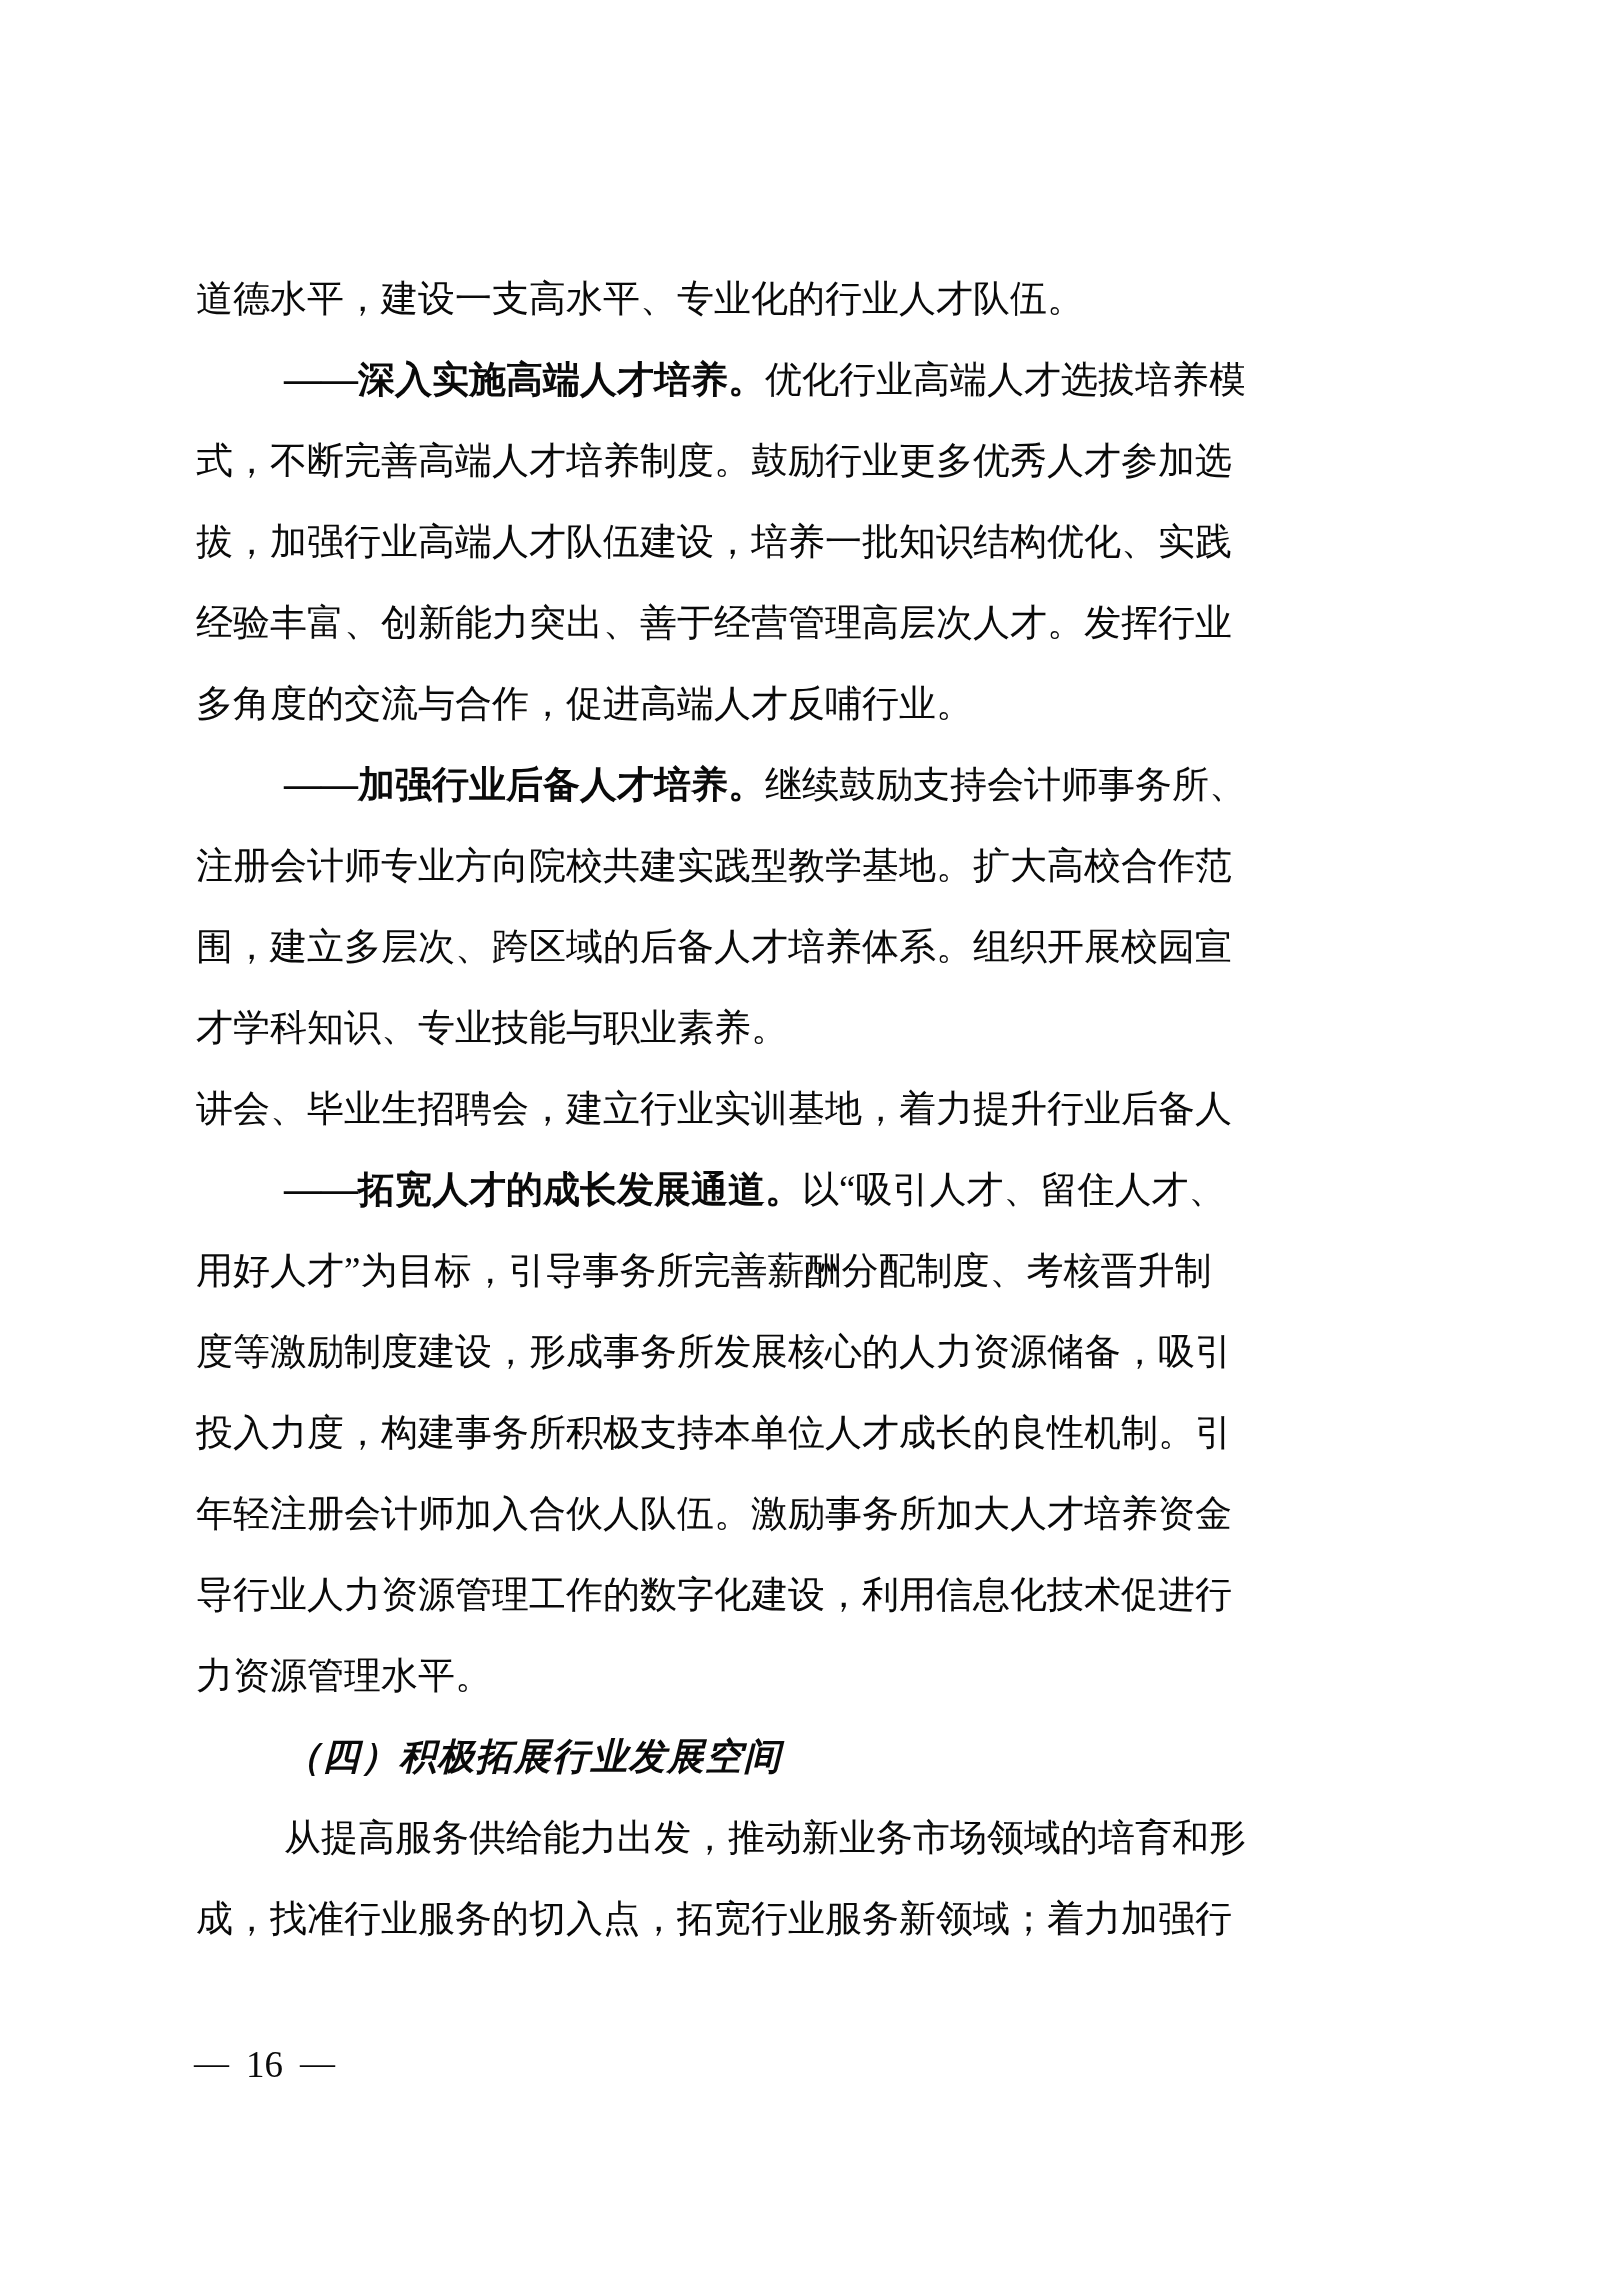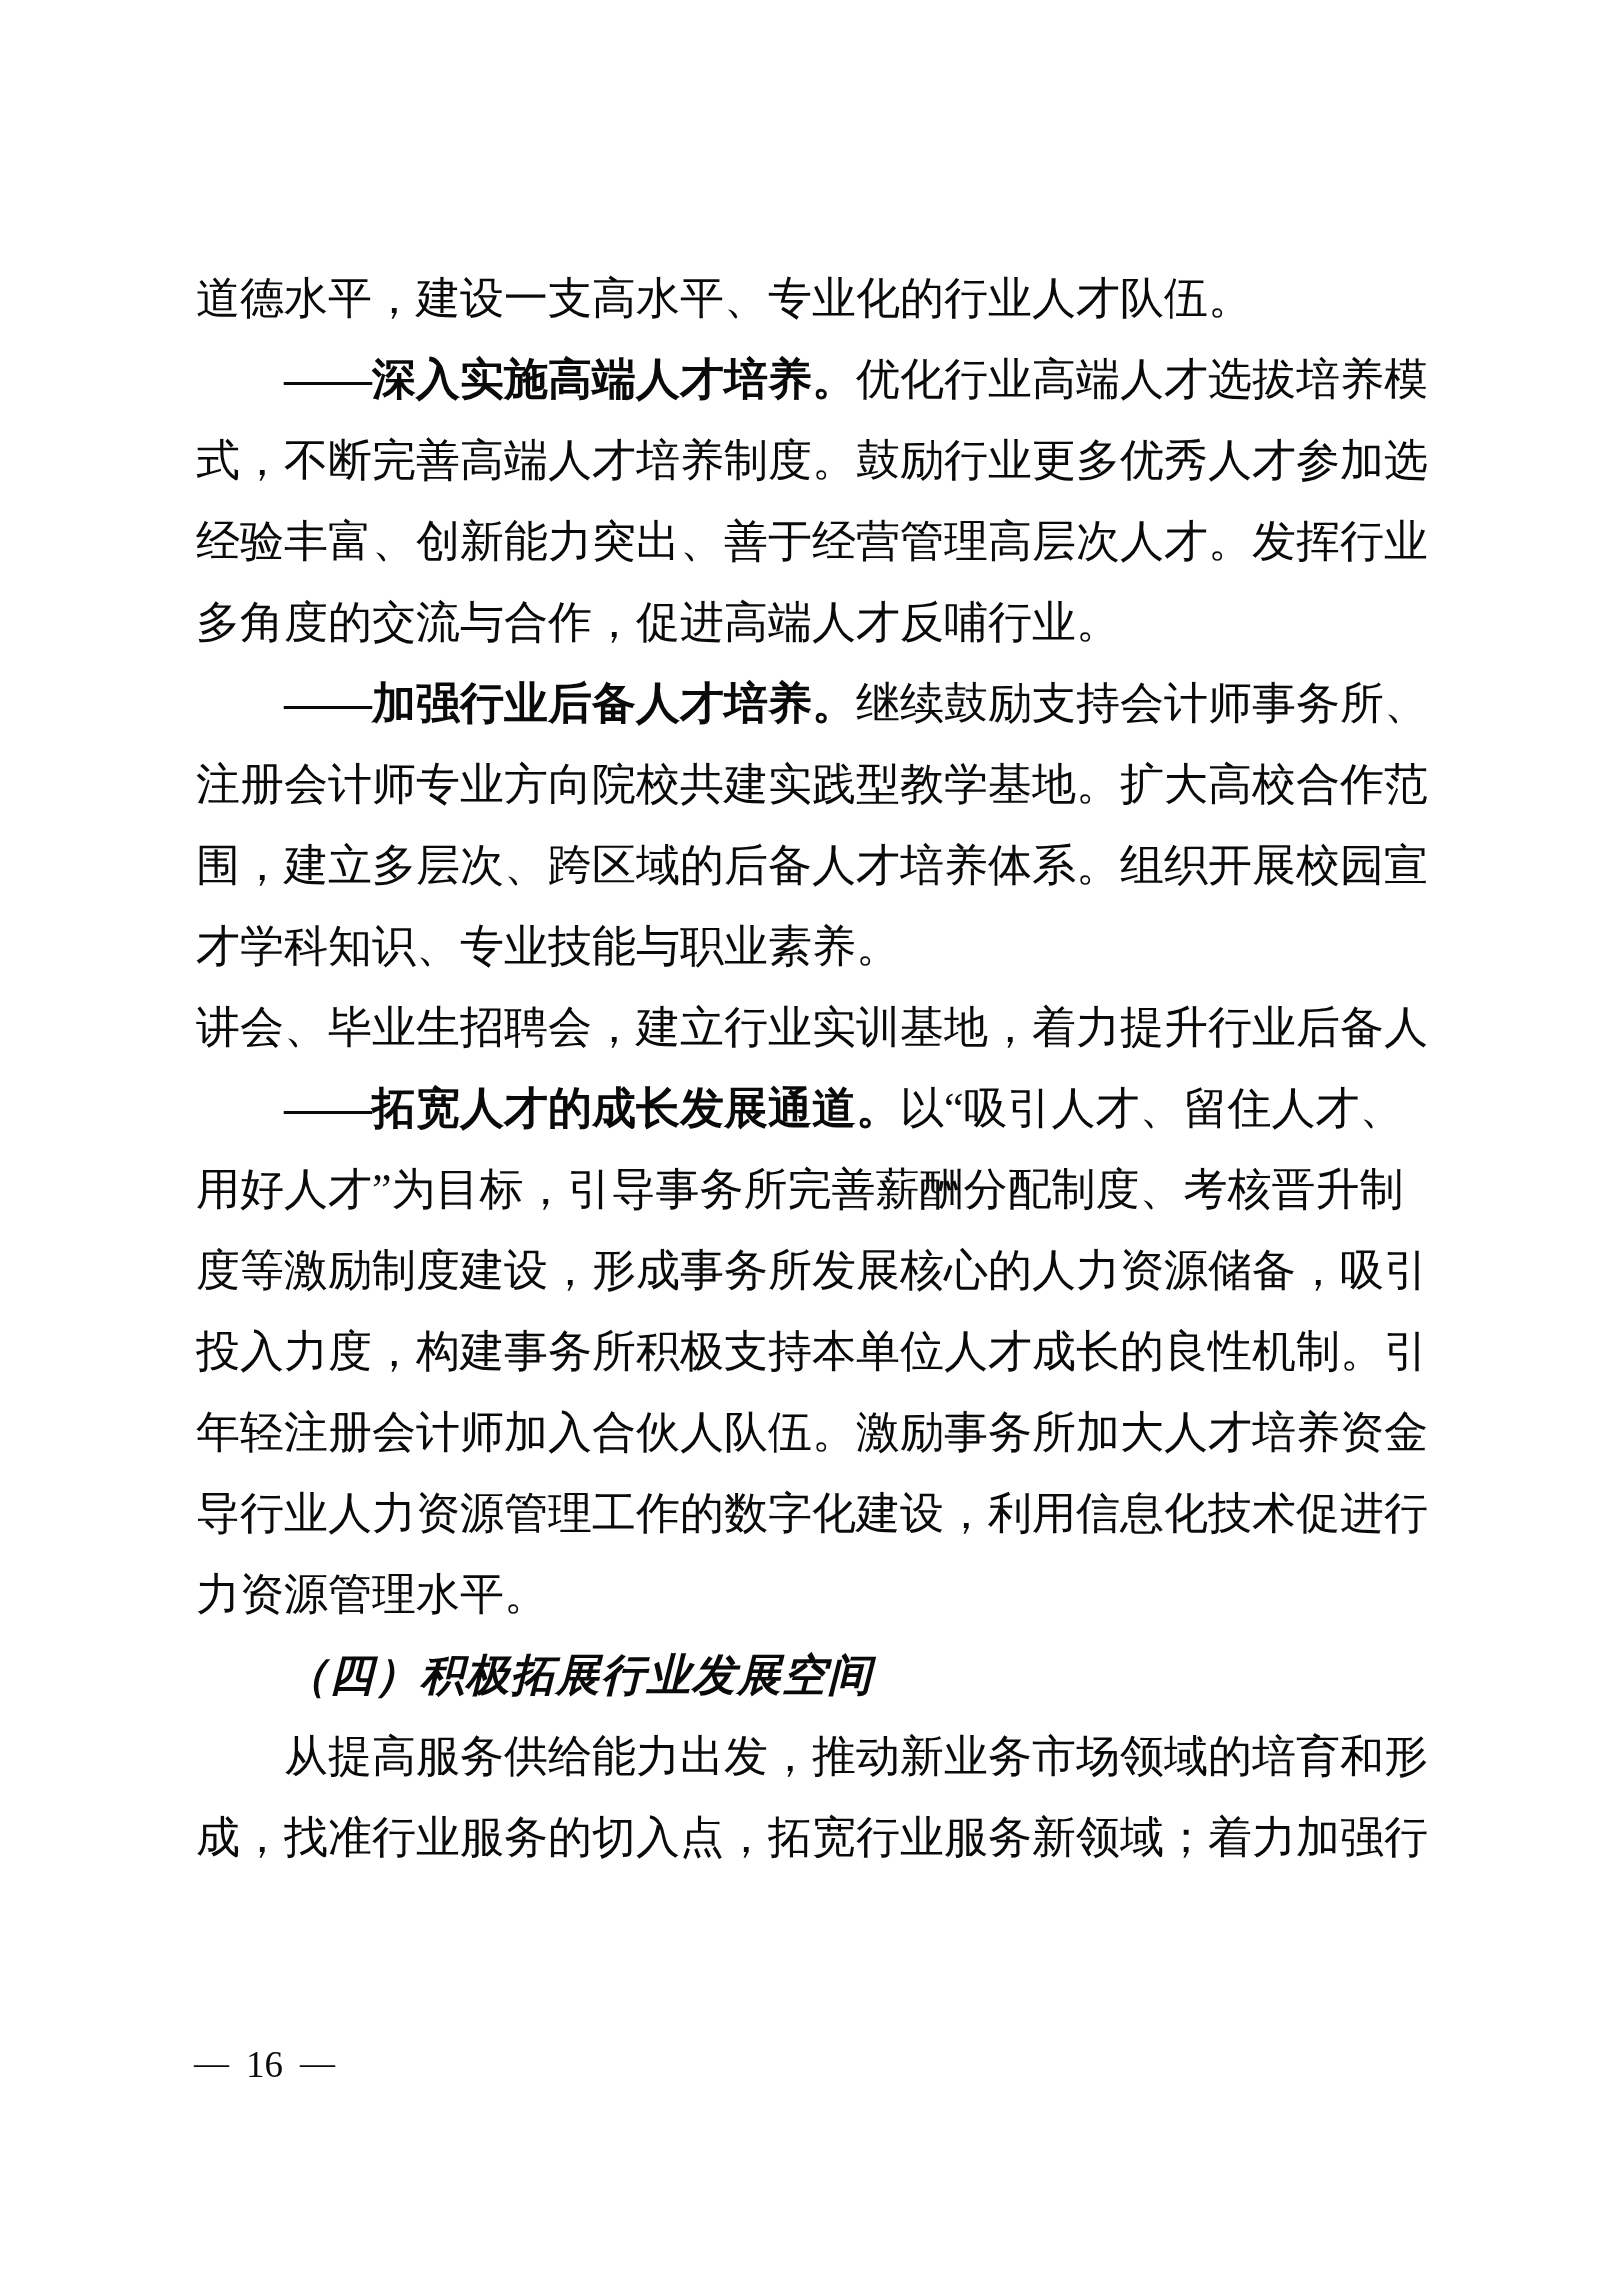--- a/index.html
+++ b/index.html
@@ -14,21 +14,21 @@
     background: #ffffff;
     color: #000000;
     overflow: hidden;
   }
   .body-text {
     position: absolute;
     left: 196px;
     top: 258px;
     width: 1234px;
     font-family: "Liberation Serif", "DejaVu Serif", serif;
-    font-size: 44px;
+    font-size: 37px;
     line-height: 81px;
     color: #0a0a0a;
     text-align: justify;
   }
   .line {
     height: 81px;
     white-space: nowrap;
   }
   .line.indent {
     text-indent: 88px;
@@ -59,20 +59,21 @@
 </style>
 </head>
 <body>
 
 <div class="page">
 
   <main class="body-text">
     <div class="line"><span class="seg-bold"></span><span>道德水平，建设一支高水平、专业化的行业人才队伍。</span></div>
     <div class="line indent"><span class="seg-bold">——深入实施高端人才培养。</span><span>优化行业高端人才选拔培养模</span></div>
     <div class="line"><span class="seg-bold"></span><span>式，不断完善高端人才培养制度。鼓励行业更多优秀人才参加选</span></div>
+    <div class="line"><span class="seg-bold"></span><span>拔，加强行业高端人才队伍建设，培养一批知识结构优化、实践</span></div>
     <div class="line"><span class="seg-bold"></span><span>经验丰富、创新能力突出、善于经营管理高层次人才。发挥行业</span></div>
     <div class="line"><span class="seg-bold"></span><span>多角度的交流与合作，促进高端人才反哺行业。</span></div>
     <div class="line indent"><span class="seg-bold">——加强行业后备人才培养。</span><span>继续鼓励支持会计师事务所、</span></div>
     <div class="line"><span class="seg-bold"></span><span>注册会计师专业方向院校共建实践型教学基地。扩大高校合作范</span></div>
     <div class="line"><span class="seg-bold"></span><span>围，建立多层次、跨区域的后备人才培养体系。组织开展校园宣</span></div>
     <div class="line"><span class="seg-bold"></span><span>才学科知识、专业技能与职业素养。</span></div>
     <div class="line"><span class="seg-bold"></span><span>讲会、毕业生招聘会，建立行业实训基地，着力提升行业后备人</span></div>
     <div class="line indent"><span class="seg-bold">——拓宽人才的成长发展通道。</span><span>以“吸引人才、留住人才、</span></div>
     <div class="line"><span class="seg-bold"></span><span>用好人才”为目标，引导事务所完善薪酬分配制度、考核晋升制</span></div>
     <div class="line"><span class="seg-bold"></span><span>度等激励制度建设，形成事务所发展核心的人力资源储备，吸引</span></div>

